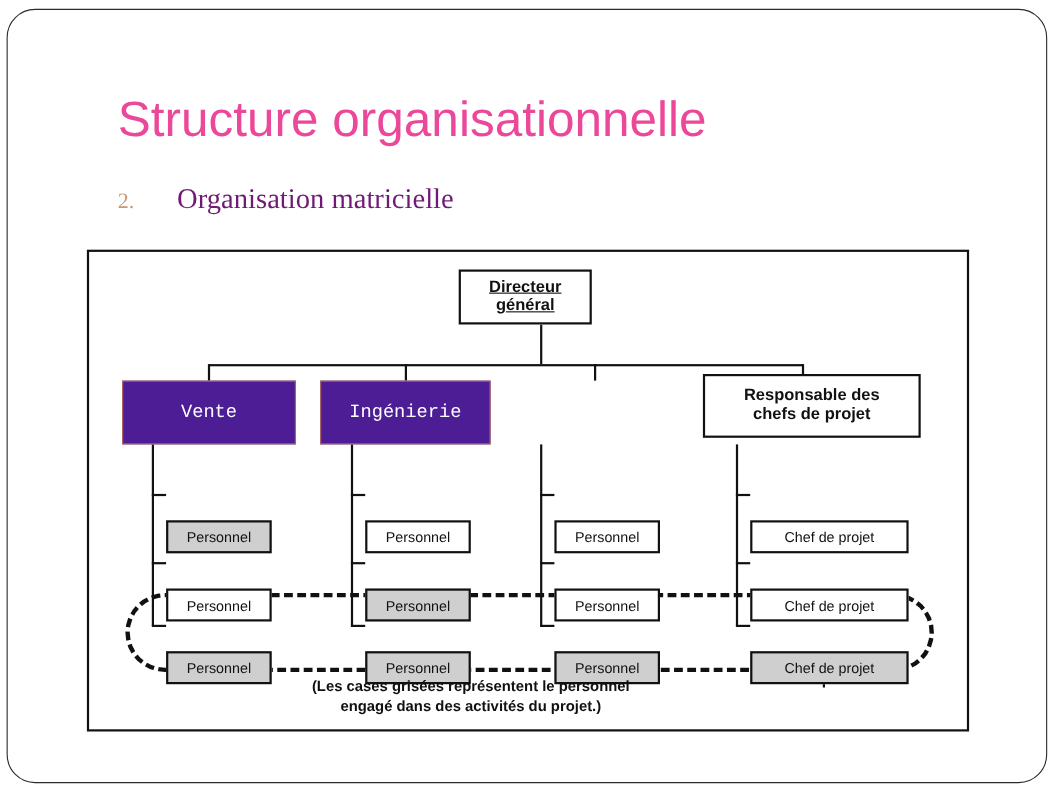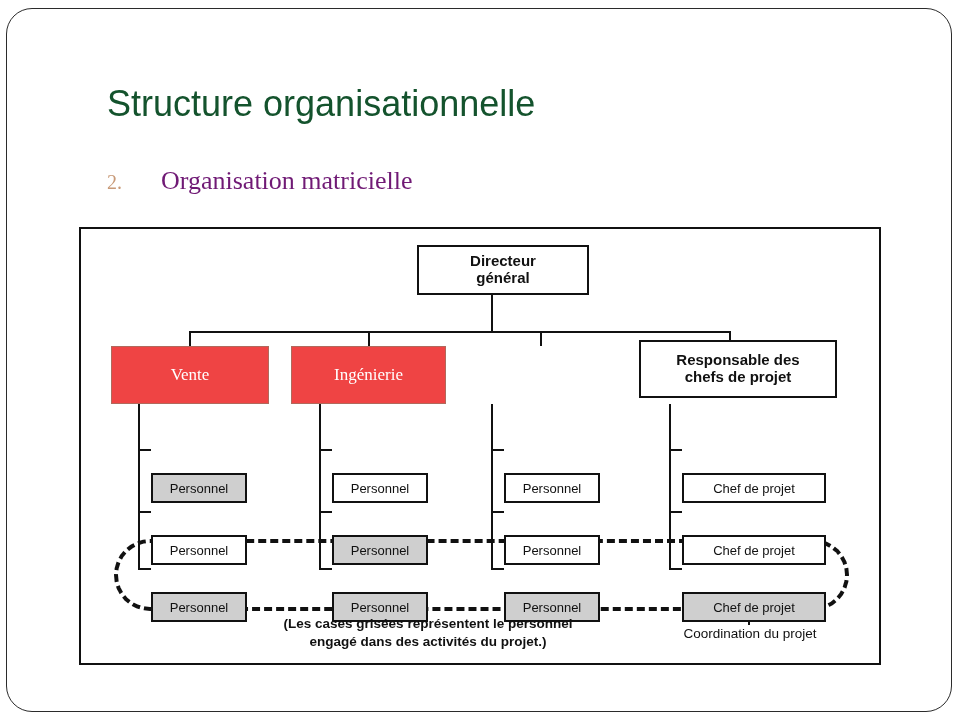--- a/index.html
+++ b/index.html
@@ -26,23 +26,23 @@
     border-radius: 26px;
     background: #ffffff;
     box-sizing: border-box;
   }
 
   
   #slide-title {
     position: absolute;
     left: 100px;
     top: 76px;
-    font-size: 36px;
+    font-size: 45px;
     line-height: 1.05;
-    color: #14532d;
+    color: #ec4899;
     font-family: "Liberation Sans", sans-serif;
     font-weight: normal;
     letter-spacing: 0px;
     white-space: nowrap;
   }
 
   
   #bullet-row {
     position: absolute;
     left: 100px;
@@ -108,21 +108,21 @@
     margin-top: 38px;
   }
   .node.serif-white {
     font-family: "Liberation Serif", serif;
     font-weight: normal;
     color: #ffffff;
     font-size: 17px;
     border: 1px solid #b0695c;
   }
   .node.gray   { background: #cfcfcf; }
-  .node.pink   { background: #ef4444; }
+  .node.pink   { background: #4c1d95; font-family: Liberation Mono, monospace; }
 
   
   .line {
     position: absolute;
     background: #111111;
     z-index: 1;
   }
   .line.h { height: 2px; }
   .line.v { width: 2px; }
 
@@ -161,21 +161,21 @@
   <div id="slide-title">Structure organisationnelle</div>
 
   <div id="bullet-row">
     <span id="bullet-number">2.</span>
     <span id="bullet-text">Organisation matricielle</span>
   </div>
 
   <div id="diagram">
     <div id="canvas">
 
-    <div class="node bold-sans" style="left: 336px; top: 16px; width: 172px; height: 50px;">Directeur<br>général</div>
+    <div class="node bold-sans" style="left: 336px; top: 16px; width: 121px; height: 50px; text-decoration: underline;">Directeur<br>général</div>
         <div class="line v" style="left: 410px; top: 66px; height: 36px;"></div>
         <div class="line h" style="left: 109px; top: 102px; width: 540px;"></div>
         <div class="line v" style="left: 108px; top: 102px; height: 15px;"></div>
         <div class="node pink serif-white" style="left: 30px; top: 117px; width: 158px; height: 58px;">Vente</div>
         <div class="line v" style="left: 286.5px; top: 102px; height: 15px;"></div>
         <div class="node pink serif-white" style="left: 210px; top: 117px; width: 155px; height: 58px;">Ingénierie</div>
         <div class="line v" style="left: 458.5px; top: 102px; height: 15px;"></div>
         <div class="line v" style="left: 648px; top: 102px; height: 15px;"></div>
         <div class="node bold-sans" style="left: 558px; top: 111px; width: 198px; height: 58px;">Responsable des<br>chefs de projet</div>
         <div class="line v" style="left: 57px; top: 175px; height: 165px;"></div>
@@ -202,17 +202,16 @@
         <div class="line v" style="left: 588px; top: 175px; height: 165px;"></div>
         <div class="line h" style="left: 588px; top: 220px; width: 13px;"></div>
         <div class="node plain-sans" style="left: 601px; top: 206px; width: 144px; height: 30px;">Chef de projet</div>
         <div class="line h" style="left: 588px; top: 282px; width: 13px;"></div>
         <div class="node plain-sans" style="left: 601px; top: 268px; width: 144px; height: 30px;">Chef de projet</div>
         <div class="line h" style="left: 588px; top: 339px; width: 13px;"></div>
         <div class="node plain-sans gray" style="left: 601px; top: 325px; width: 144px; height: 30px;">Chef de projet</div>
         <div id="coordination-region" style="left: 33px; top: 310px; width: 735px; height: 72px;"></div>
         <div class="line v" style="left: 667px; top: 382px; height: 14px;"></div>
         <div class="caption" style="left: 137px; top: 386px; width: 420px;">(Les cases grisées représentent le personnel<br>engagé dans des activités du projet.)</div>
-        <div class="caption light" style="left: 556px; top: 396px; width: 226px;">Coordination du projet</div>
       </div>
   </div>
 
 </div>
 
 </body></html>

